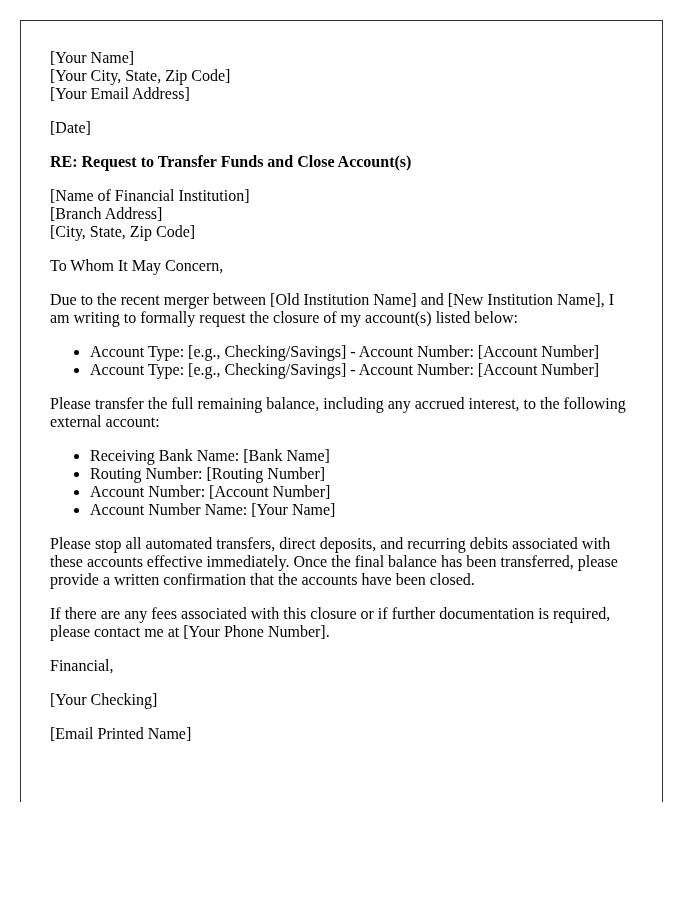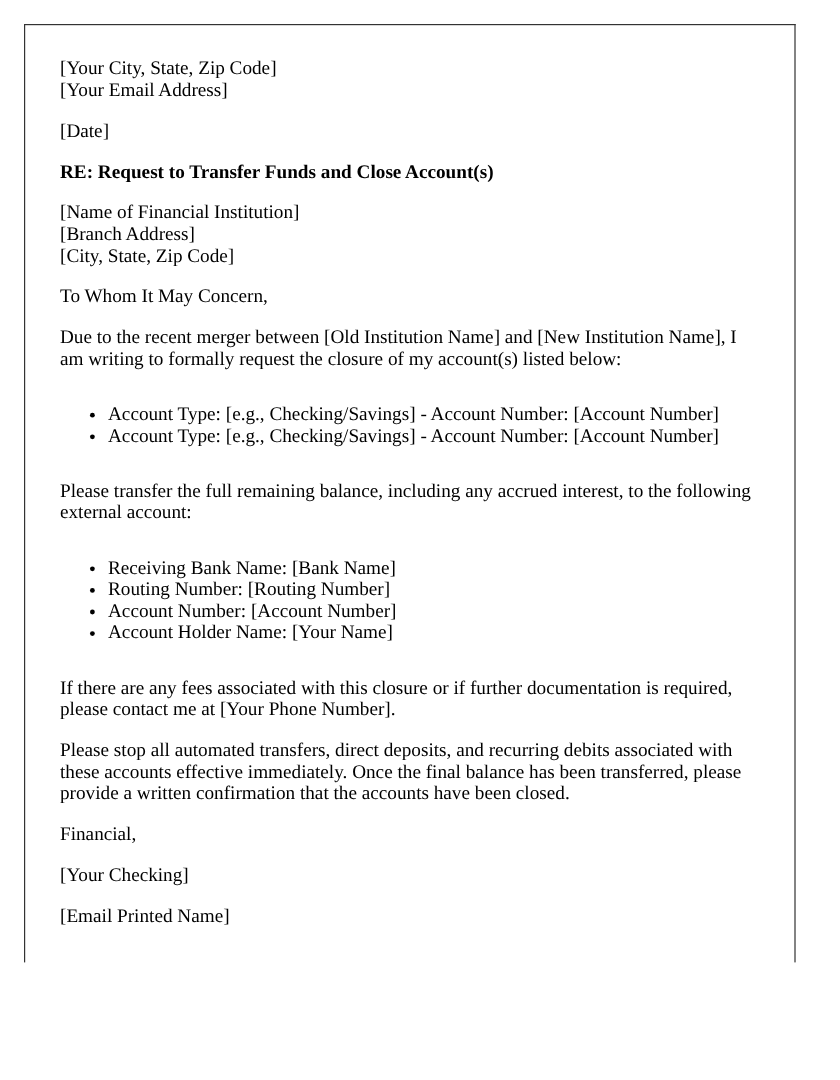--- a/index.html
+++ b/index.html
@@ -25,32 +25,33 @@
     box-sizing: border-box;
     border: 1px solid #333333;
     border-bottom: none;
     padding: 12px 29px;
     overflow: hidden;
     background: #ffffff;
   }
   .para { margin: 16px 0; }
   .subject { font-weight: bold; }
   ul.blist {
-    margin: 28px 0;
+    margin: 16px 0;
     padding-left: 40px;
     list-style-type: disc;
   }
   ul.blist li { margin: 0; }
 </style>
 </head>
 <body>
 
 <div class="letter">
 
   <div class="para">
+    <div>[Your Name]</div>
     <div>[Your City, State, Zip Code]</div>
     <div>[Your Email Address]</div>
   </div>
 
   <div class="para">[Date]</div>
 
   <div class="para subject">RE: Request to Transfer Funds and Close Account(s)</div>
 
   <div class="para">
     <div>[Name of Financial Institution]</div>
@@ -66,26 +67,26 @@
     <li>Account Type: [e.g., Checking/Savings] - Account Number: [Account Number]</li>
     <li>Account Type: [e.g., Checking/Savings] - Account Number: [Account Number]</li>
   </ul>
 
   <div class="para">Please transfer the full remaining balance, including any accrued interest, to the following external account:</div>
 
   <ul class="blist">
     <li>Receiving Bank Name: [Bank Name]</li>
     <li>Routing Number: [Routing Number]</li>
     <li>Account Number: [Account Number]</li>
-    <li>Account Holder Name: [Your Name]</li>
+    <li>Account Number Name: [Your Name]</li>
   </ul>
 
+  <div class="para">Please stop all automated transfers, direct deposits, and recurring debits associated with these accounts effective immediately. Once the final balance has been transferred, please provide a written confirmation that the accounts have been closed.</div>
+
   <div class="para">If there are any fees associated with this closure or if further documentation is required, please contact me at [Your Phone Number].</div>
-
-  <div class="para">Please stop all automated transfers, direct deposits, and recurring debits associated with these accounts effective immediately. Once the final balance has been transferred, please provide a written confirmation that the accounts have been closed.</div>
 
   <div class="para">Financial,</div>
 
   <div class="para">[Your Checking]</div>
 
   <div class="para">[Email Printed Name]</div>
 
 </div>
 
 </body></html>

